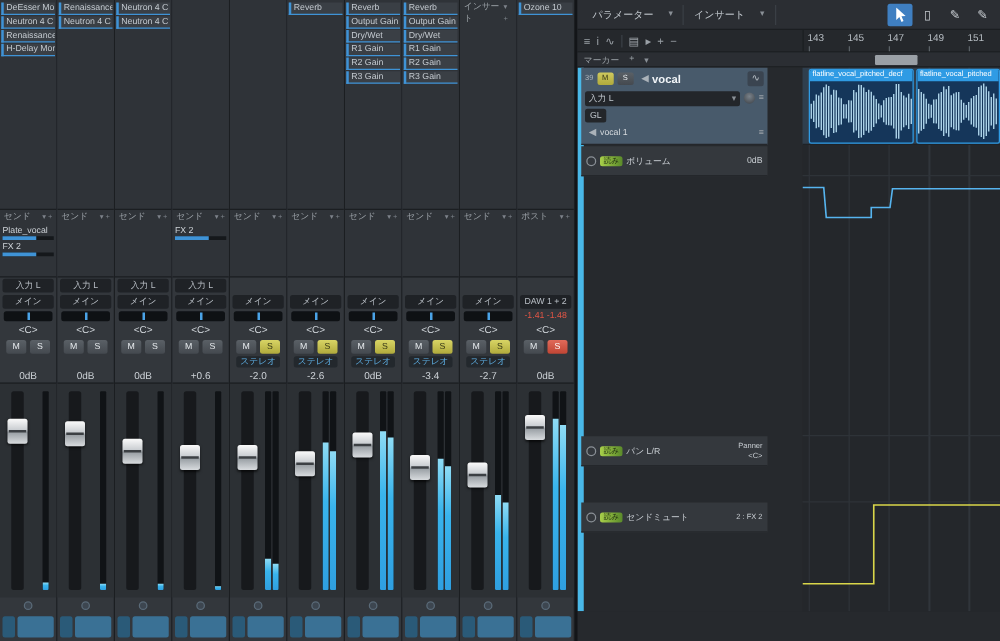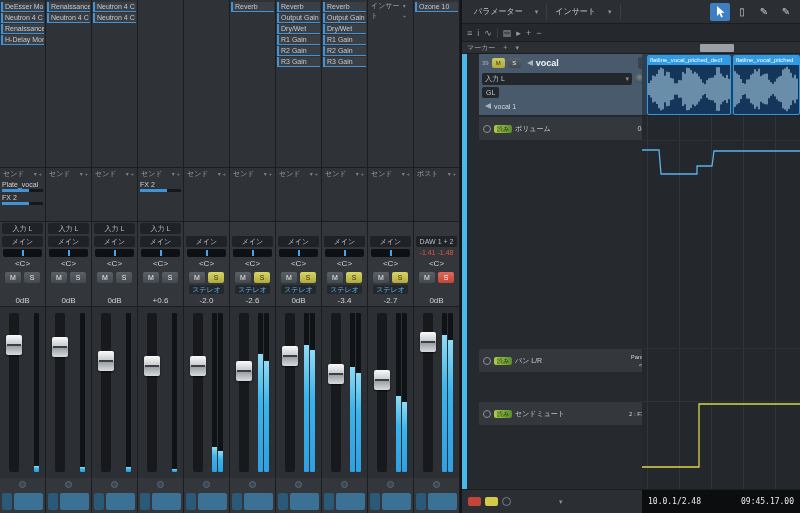--- a/index.html
+++ b/index.html
@@ -60,21 +60,21 @@
   .sb-icons{display:flex;gap:5px;padding:0 5px;color:#9aa0a6;font-size:9px;align-items:center}
   .vsep{width:1px;height:10px;background:#3a3f45}
   .ruler{margin-left:auto;width:158px;height:100%;position:relative;border-left:1px solid #1b1e21}
   .rtick{position:absolute;top:2px;font-size:8px;color:#b6bcc2}
   .rtick::after{content:"";position:absolute;left:1px;top:11px;height:4px;width:1px;background:#5a6066}
   .marker-row{height:12px;background:#2b2e33;border-bottom:1px solid #1b1e21;display:flex;align-items:center;font-size:7px;color:#9aa0a6;padding:0 5px;gap:8px;position:relative}
   .marker-tag{position:absolute;left:238px;top:2px;width:34px;height:8px;background:#9aa0a6;border-radius:1px}
 
   .a-body{position:absolute;top:54px;bottom:24px;left:0;right:0;background:#26292d;overflow:hidden}
   .tcolor{position:absolute;left:0;top:0;bottom:0;width:5px;background:#49b8e8}
-  .hdr{position:absolute;left:17px;width:175px;background:#34383d;border-bottom:1px solid #24272b}
+  .hdr{position:absolute;left:3px;width:149px;background:#34383d;border-bottom:1px solid #24272b}
   .hdr.vocal{top:0;height:62px;background:#485a6b}
   .hdr.auto{display:flex;align-items:center;gap:3px;padding:0 4px;height:24px}
   .hdr.vol{top:63px}
   .hdr.pan{top:295px}
   .hdr.sm{top:348px}
   .vrow1{display:flex;align-items:center;gap:3px;padding:2px 3px;height:17px}
   .tnum{font-size:6px;color:#aab2b9}
   .chipbtn{width:13px;height:10px;border-radius:2px;background:linear-gradient(#5a6066,#44494f);font-size:6px;color:#e8ecef;text-align:center;line-height:10px}
   .chipbtn.on-y{background:linear-gradient(#cfc95e,#b0aa3c);color:#333416}
   .spkico{width:0;height:0;border:3px solid transparent;border-right:6px solid #aab2b9}
@@ -635,20 +635,27 @@
       <div class="sb-icons">
         <span>≡</span>
         <span>i</span>
         <span>∿</span>
         <span class="vsep"></span>
         <span>▤</span>
         <span>▸</span>
         <span>+</span>
         <span>−</span>
       </div>
+      <div class="ruler">
+        <span class="rtick" style="left:3px">143</span>
+        <span class="rtick" style="left:35px">145</span>
+        <span class="rtick" style="left:67px">147</span>
+        <span class="rtick" style="left:99px">149</span>
+        <span class="rtick" style="left:131px">151</span>
+      </div>
     </div>
 
     <div class="marker-row">
       <span>マーカー</span>
       <span>+</span>
       <span class="car">▾</span>
       <span class="marker-tag"></span>
     </div>
 
     <div class="a-body">
@@ -726,27 +733,15 @@
             </svg>
         </div>
 
         <svg class="auto-svg" width="158" height="435">
           <polyline fill="none" stroke="#56b4ef" stroke-width="1.3" points="0,96 17,96 19,120 55,120 55,112 70,112 72,97 158,97"></polyline>
           <polyline fill="none" stroke="#d9d64a" stroke-width="1.3" points="0,413 57,413 57,350 158,350"></polyline>
         </svg>
       </div>
     </div>
 
-    <div class="a-footer">
-      <div class="f-left">
-        <span class="chip red"></span>
-        <span class="chip yel"></span>
-        <span class="fcirc"></span>
-        <span class="fcar car">▾</span>
-      </div>
-      <div class="f-right">
-        <span>10.0.1/2.48</span>
-        <span>09:45.17.00</span>
-      </div>
-    </div>
 
   </div>
 </div>
 
 </body></html>

